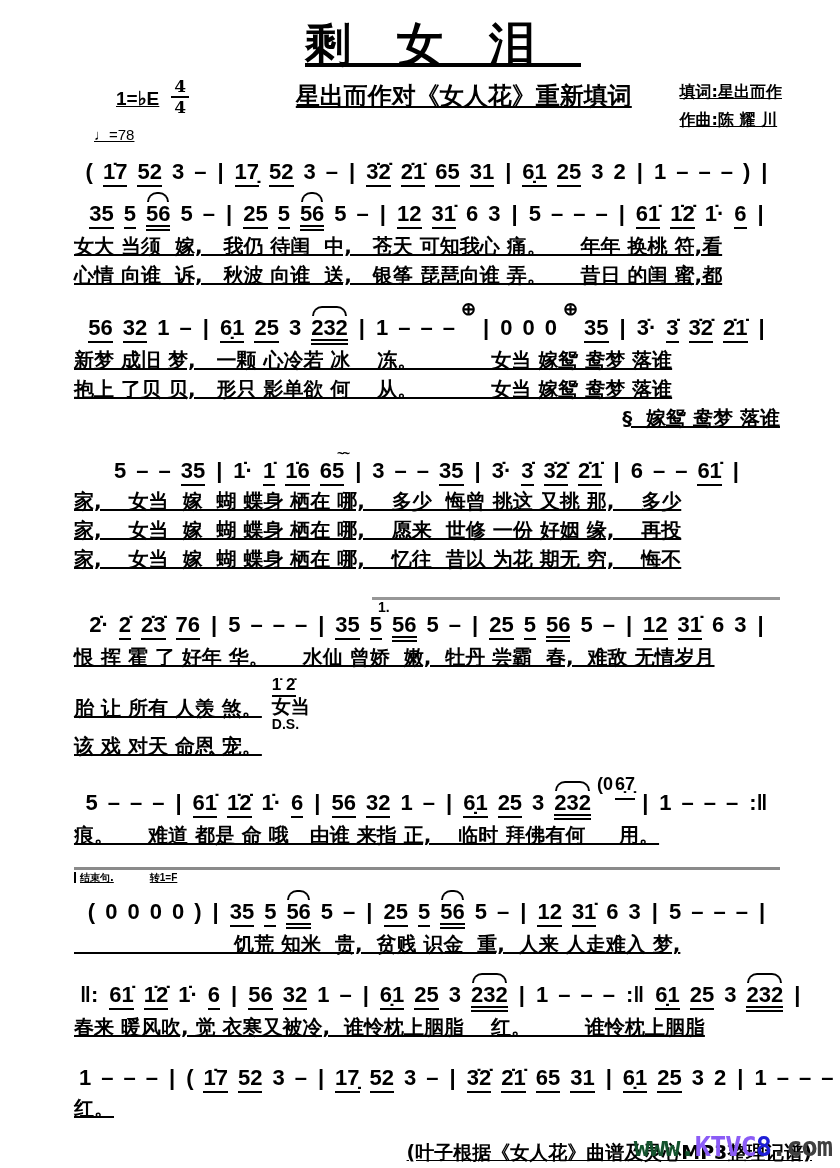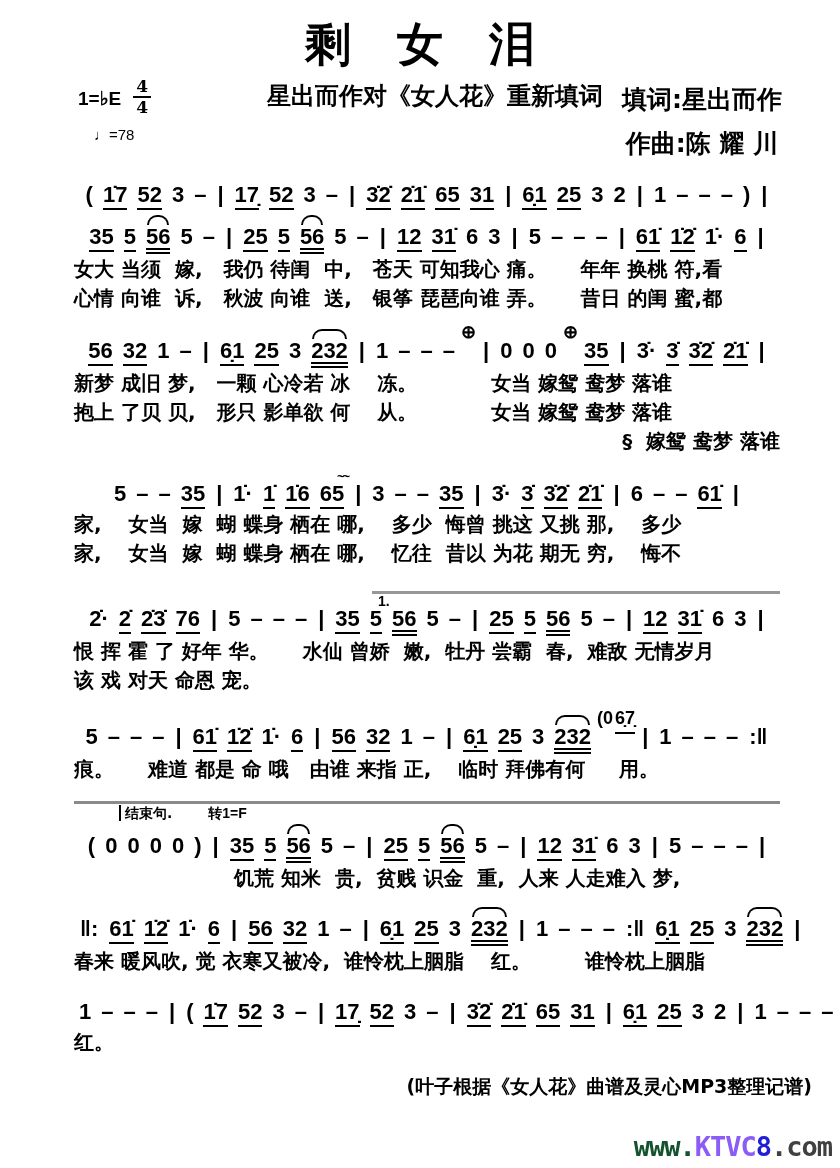--- a/index.html
+++ b/index.html
@@ -1,31 +1,31 @@
 <!DOCTYPE html>
 <html><head>
 <meta charset="utf-8">
 <style>
   html,body{margin:0;padding:0;background:#fff;}
   .page{position:relative;width:840px;height:1168px;background:#fff;color:#000;overflow:hidden;
-        font-family:"DejaVu Sans",sans-serif;}
+        font-family:"DejaVu Sans",sans-serif;text-decoration:underline;}
   
   .title{text-align:center;font-family:"DejaVu Serif",serif;font-weight:bold;font-size:46px;
          letter-spacing:46px;padding-left:46px;margin:14px 0 2px 0;}
   .meta-row{display:flex;align-items:flex-start;margin:2px 58px 0 78px;}
   .meta-left{width:170px;flex:none;}
-  .keyline{font-family:"Liberation Sans",sans-serif;font-weight:bold;font-size:19px;}
+  .keyline{font-family:"Liberation Sans",sans-serif;font-weight:bold;font-size:19px;margin-left:38px;}
   .ts{display:inline-block;vertical-align:-8px;text-align:center;line-height:1;margin-left:12px;
       font-family:"DejaVu Serif",serif;font-size:17px;font-weight:bold;}
   .ts-n{display:block;border-bottom:2px solid #000;padding:0 3px 1px 3px;}
   .ts-d{display:block;padding-top:1px;}
   .tempo{margin:10px 0 0 16px;font-family:"Liberation Sans",sans-serif;font-size:15px;font-weight:normal;}
   .subtitle{flex:1;text-align:center;font-family:"DejaVu Serif",serif;font-weight:bold;font-size:24px;
             padding-top:2px;}
-  .credits{flex:none;font-weight:bold;font-size:25px;line-height:1.75;text-align:center;}
+  .credits{flex:none;font-weight:bold;font-size:16px;line-height:1.75;text-align:left;}
   
   #score{margin:6px 60px 0 74px;}
   .system{position:relative;}
   .music{font-family:"Liberation Sans",sans-serif;font-weight:bold;font-size:22px;
          white-space:nowrap;padding-top:11px;line-height:23px;text-align:center;}
   .tk{display:inline-block;position:relative;margin:0 5px;vertical-align:baseline;}
   .tk.bar{margin:0 6px;}
   .u1{border-bottom:2px solid #000;padding-bottom:2px;}
   .u2{border-bottom:6px double #000;padding-bottom:0;}
   .slur::before{content:"";position:absolute;left:1px;right:1px;top:-10px;height:8px;
@@ -37,21 +37,21 @@
   .stack{display:inline-block;vertical-align:-14px;margin-left:10px;text-align:left;line-height:1.05;white-space:normal;}
   .stack-notes{font-family:"Liberation Sans",sans-serif;font-size:17px;border-bottom:2px solid #000;
                display:inline-block;padding-bottom:1px;}
   .stack-lyric{font-size:19px;}
   .stack-mark{font-family:"Liberation Sans",sans-serif;font-size:14px;}
   
   .volta-line{position:absolute;top:0;left:298px;right:0;height:0;border-top:3px solid #979797;}
   .volta-label{position:absolute;top:2px;left:304px;font-family:"Liberation Sans",sans-serif;
                font-size:14px;font-weight:bold;}
   .ending-rule{border-top:3px solid #8a8a8a;margin:0 0 1px 0;}
-  .ending-labels{font-size:14px;font-weight:bold;height:18px;margin-left:45px;}
+  .ending-labels{font-size:10px;font-weight:bold;height:18px;}
   .ending-phrase{border-left:2px solid #000;padding-left:4px;}
   .key-change{margin-left:36px;font-family:"Liberation Sans",sans-serif;}
   
   .sys-0{margin-top:6px;}
   .sys-1{margin-top:4px;}
   .sys-2{margin-top:16px;}
   .sys-3{margin-top:16px;}
   .sys-4{margin-top:24px;}
   .sys-4 .music{padding-top:16px;}
   .sys-5{margin-top:20px;}
@@ -96,27 +96,29 @@
       </div>
       <div class="system sys-2">
         <div class="music"><span class="tk u1">56</span><span class="tk u1">32</span><span class="tk">1</span><span class="tk">–</span><span class="tk bar">|</span><span class="tk u1">6̣1</span><span class="tk u1">25</span><span class="tk">3</span><span class="tk u2 slur">232</span><span class="tk bar">|</span><span class="tk">1</span><span class="tk">–</span><span class="tk">–</span><span class="tk">–</span><span class="tk above">⊕</span><span class="tk bar">|</span><span class="tk">0</span><span class="tk">0</span><span class="tk">0</span><span class="tk above">⊕</span><span class="tk u1">35</span><span class="tk bar">|</span><span class="tk">3̇·</span><span class="tk u1">3̇</span><span class="tk u1">3̇2̇</span><span class="tk u1">2̇1̇</span><span class="tk bar">|</span></div>
         <div class="lyric">新梦 成旧 梦,   一颗 心冷若 冰　 冻。　　　  女当 嫁鸳 鸯梦 落谁</div>
         <div class="lyric">抱上 了贝 贝,   形只 影单欲 何　 从。　　　  女当 嫁鸳 鸯梦 落谁</div>
         <div class="lyric" style="text-align: right;">§  嫁鸳 鸯梦 落谁</div>
       </div>
       <div class="system sys-3">
         <div class="music"><span class="tk">5</span><span class="tk">–</span><span class="tk">–</span><span class="tk u1">35</span><span class="tk bar">|</span><span class="tk">1̇·</span><span class="tk u1">1̇</span><span class="tk u1">1̇6</span><span class="tk u1 orn">65</span><span class="tk bar">|</span><span class="tk">3</span><span class="tk">–</span><span class="tk">–</span><span class="tk u1">35</span><span class="tk bar">|</span><span class="tk">3̇·</span><span class="tk u1">3̇</span><span class="tk u1">3̇2̇</span><span class="tk u1">2̇1̇</span><span class="tk bar">|</span><span class="tk">6</span><span class="tk">–</span><span class="tk">–</span><span class="tk u1">61̇</span><span class="tk bar">|</span></div>
         <div class="lyric">家,　 女当  嫁  蝴 蝶身 栖在 哪,　 多少  悔曾 挑这 又挑 那,　 多少</div>
+        <div class="lyric">家,　 女当  嫁  蝴 蝶身 栖在 哪,　 愿来  世修 一份 好姻 缘,　 再投</div>
         <div class="lyric">家,　 女当  嫁  蝴 蝶身 栖在 哪,　 忆往  昔以 为花 期无 穷,　 悔不</div>
       </div>
       <div class="system sys-4">
         <span class="volta-line"></span>
         <span class="volta-label">1.</span>
         <div class="music"><span class="tk">2̇·</span><span class="tk u1">2̇</span><span class="tk u1">2̇3̇</span><span class="tk u1">76</span><span class="tk bar">|</span><span class="tk">5</span><span class="tk">–</span><span class="tk">–</span><span class="tk">–</span><span class="tk bar">|</span><span class="tk u1">35</span><span class="tk u1">5</span><span class="tk u2">56</span><span class="tk">5</span><span class="tk">–</span><span class="tk bar">|</span><span class="tk u1">25</span><span class="tk u1">5</span><span class="tk u2">56</span><span class="tk">5</span><span class="tk">–</span><span class="tk bar">|</span><span class="tk u1">12</span><span class="tk u1">31̇</span><span class="tk">6</span><span class="tk">3</span><span class="tk bar">|</span></div>
         <div class="lyric">恨 挥 霍 了 好年 华。　  水仙 曾娇  嫩,  牡丹 尝霸  春,  难敌 无情岁月</div>
+        <div class="lyric">胎 让 所有 人羡 煞。<span class="stack"><div class="stack-notes">1̇ 2̇</div><div class="stack-lyric">女当</div><div class="stack-mark">D.S.</div></span></div>
         <div class="lyric">该 戏 对天 命恩 宠。</div>
       </div>
       <div class="system sys-5">
         <div class="music"><span class="tk">5</span><span class="tk">–</span><span class="tk">–</span><span class="tk">–</span><span class="tk bar">|</span><span class="tk u1">61̇</span><span class="tk u1">1̇2̇</span><span class="tk">1̇·</span><span class="tk u1">6</span><span class="tk bar">|</span><span class="tk u1">56</span><span class="tk u1">32</span><span class="tk">1</span><span class="tk">–</span><span class="tk bar">|</span><span class="tk u1">6̣1</span><span class="tk u1">25</span><span class="tk">3</span><span class="tk u2 slur">232</span><span class="tk above">(0</span><span class="tk u1 above">6̣7̣</span><span class="tk bar">|</span><span class="tk">1</span><span class="tk">–</span><span class="tk">–</span><span class="tk">–</span><span class="tk bar">:‖</span></div>
         <div class="lyric">痕。　  难道 都是 命 哦   由谁 来指 正,　 临时 拜佛有何　  用。</div>
       </div>
       <div class="system sys-6">
         <div class="ending-rule"></div>
         <div class="ending-labels"><span class="ending-phrase">结束句.</span><span class="key-change">转1=F</span></div>
         <div class="music"><span class="tk">(</span><span class="tk">0</span><span class="tk">0</span><span class="tk">0</span><span class="tk">0</span><span class="tk">)</span><span class="tk bar">|</span><span class="tk u1">35</span><span class="tk u1">5</span><span class="tk u2 slur">56</span><span class="tk">5</span><span class="tk">–</span><span class="tk bar">|</span><span class="tk u1">25</span><span class="tk u1">5</span><span class="tk u2 slur">56</span><span class="tk">5</span><span class="tk">–</span><span class="tk bar">|</span><span class="tk u1">12</span><span class="tk u1">31̇</span><span class="tk">6</span><span class="tk">3</span><span class="tk bar">|</span><span class="tk">5</span><span class="tk">–</span><span class="tk">–</span><span class="tk">–</span><span class="tk bar">|</span></div>

